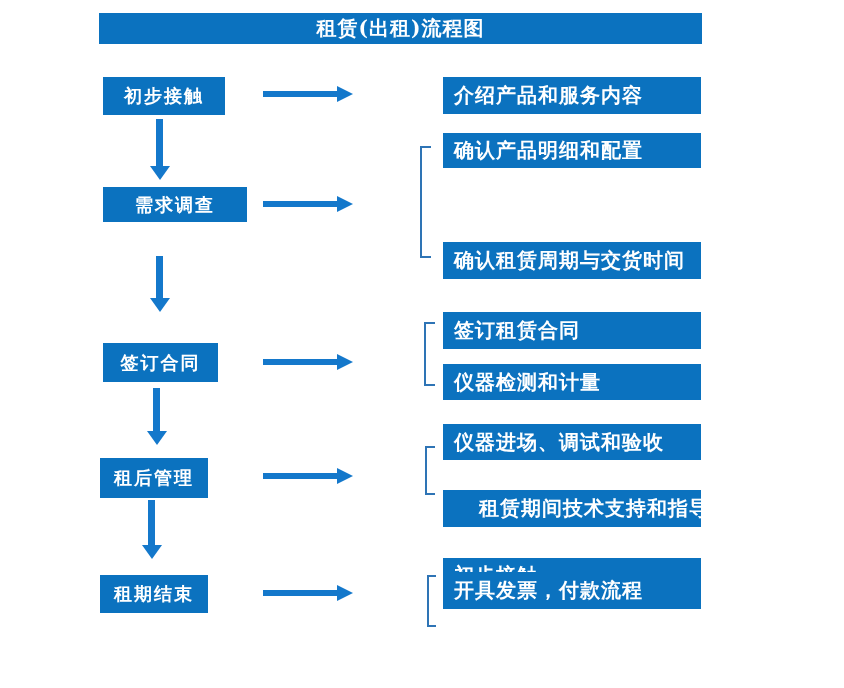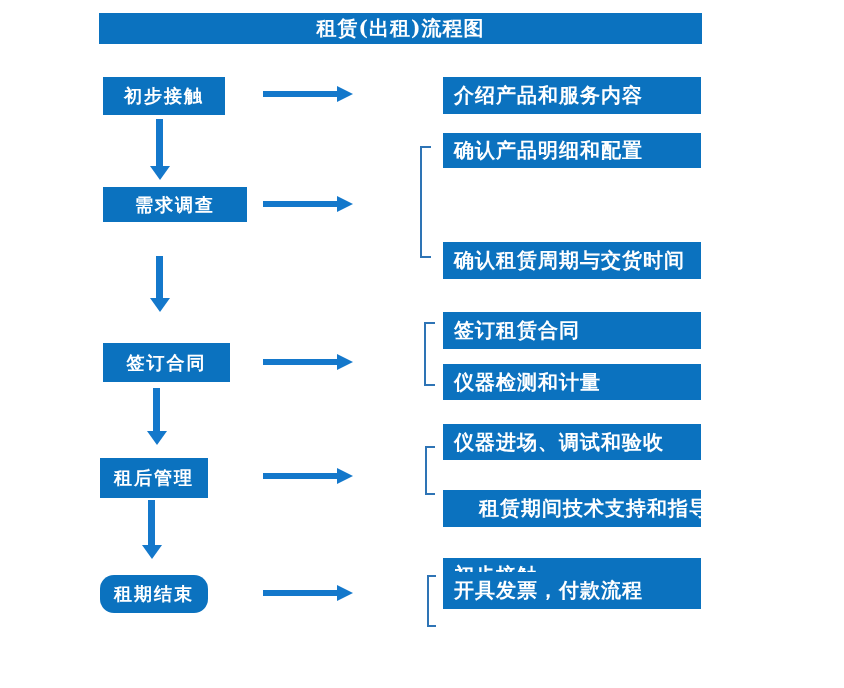--- a/index.html
+++ b/index.html
@@ -21,23 +21,23 @@
     display:flex;align-items:center;justify-content:center;letter-spacing:1px;
   }
   
   .lbox{
     position:absolute;background:var(--box);color:var(--txt);font-weight:bold;
     font-size:18px;display:flex;align-items:center;justify-content:center;
     letter-spacing:2px;white-space:nowrap;
   }
   .l1{left:103px;top:77px;width:122px;height:38px;}
   .l2{left:103px;top:187px;width:144px;height:35px;}
-  .l3{left:103px;top:343px;width:127px;height:39px;}
+  .l3{left:103px;top:343px;width:115px;height:39px;}
   .l4{left:100px;top:458px;width:108px;height:40px;}
-  .l5{left:100px;top:575px;width:108px;height:38px;border-radius:14px;}
+  .l5{left:100px;top:575px;width:108px;height:38px;}
   
   .rbox{
     position:absolute;left:443px;width:258px;background:var(--box);color:var(--txt);
     font-weight:bold;font-size:20px;display:flex;align-items:center;
     padding-left:11px;box-sizing:border-box;letter-spacing:1px;white-space:nowrap;
   }
   .r1{top:77px;height:37px;}
   .r2{top:133px;height:35px;}
   .r3{top:187px;height:36px;}
   .r4{top:242px;height:37px;}

